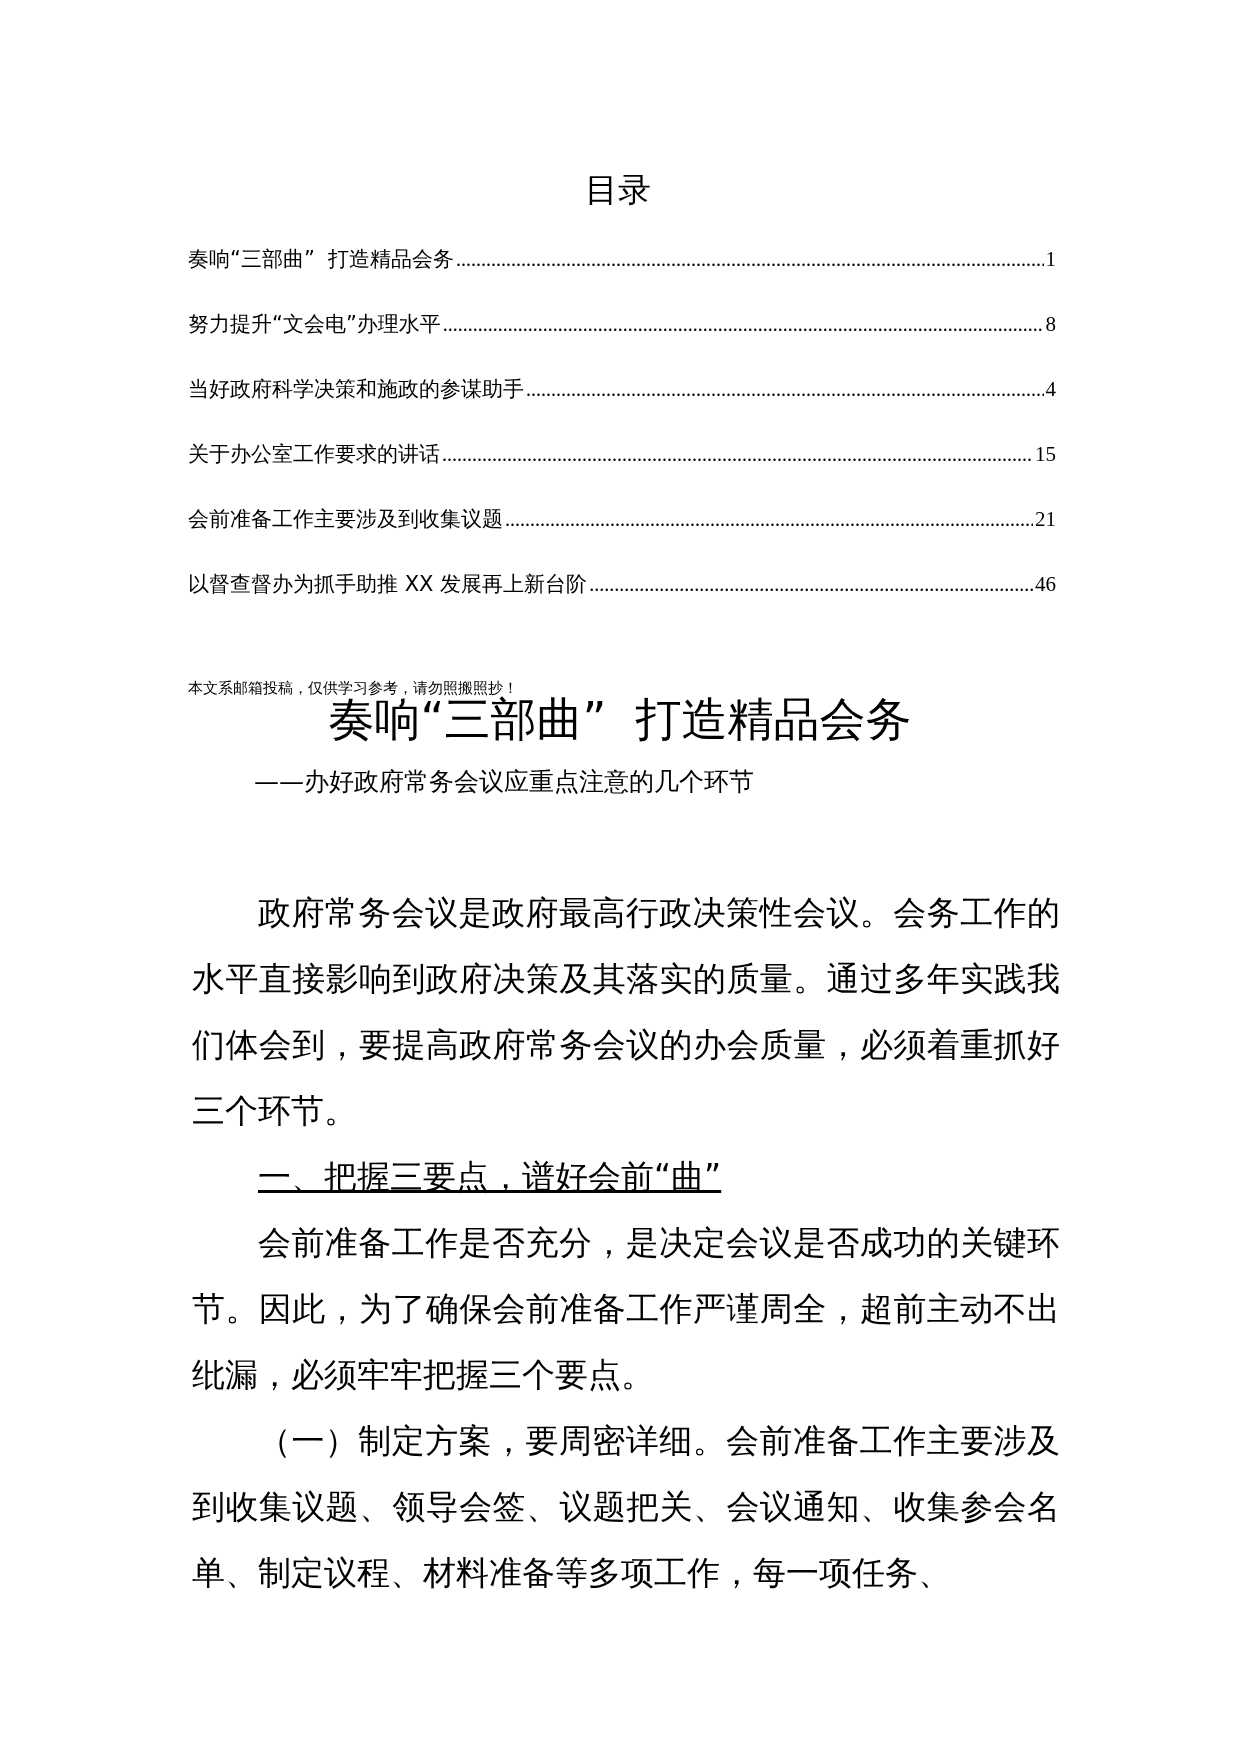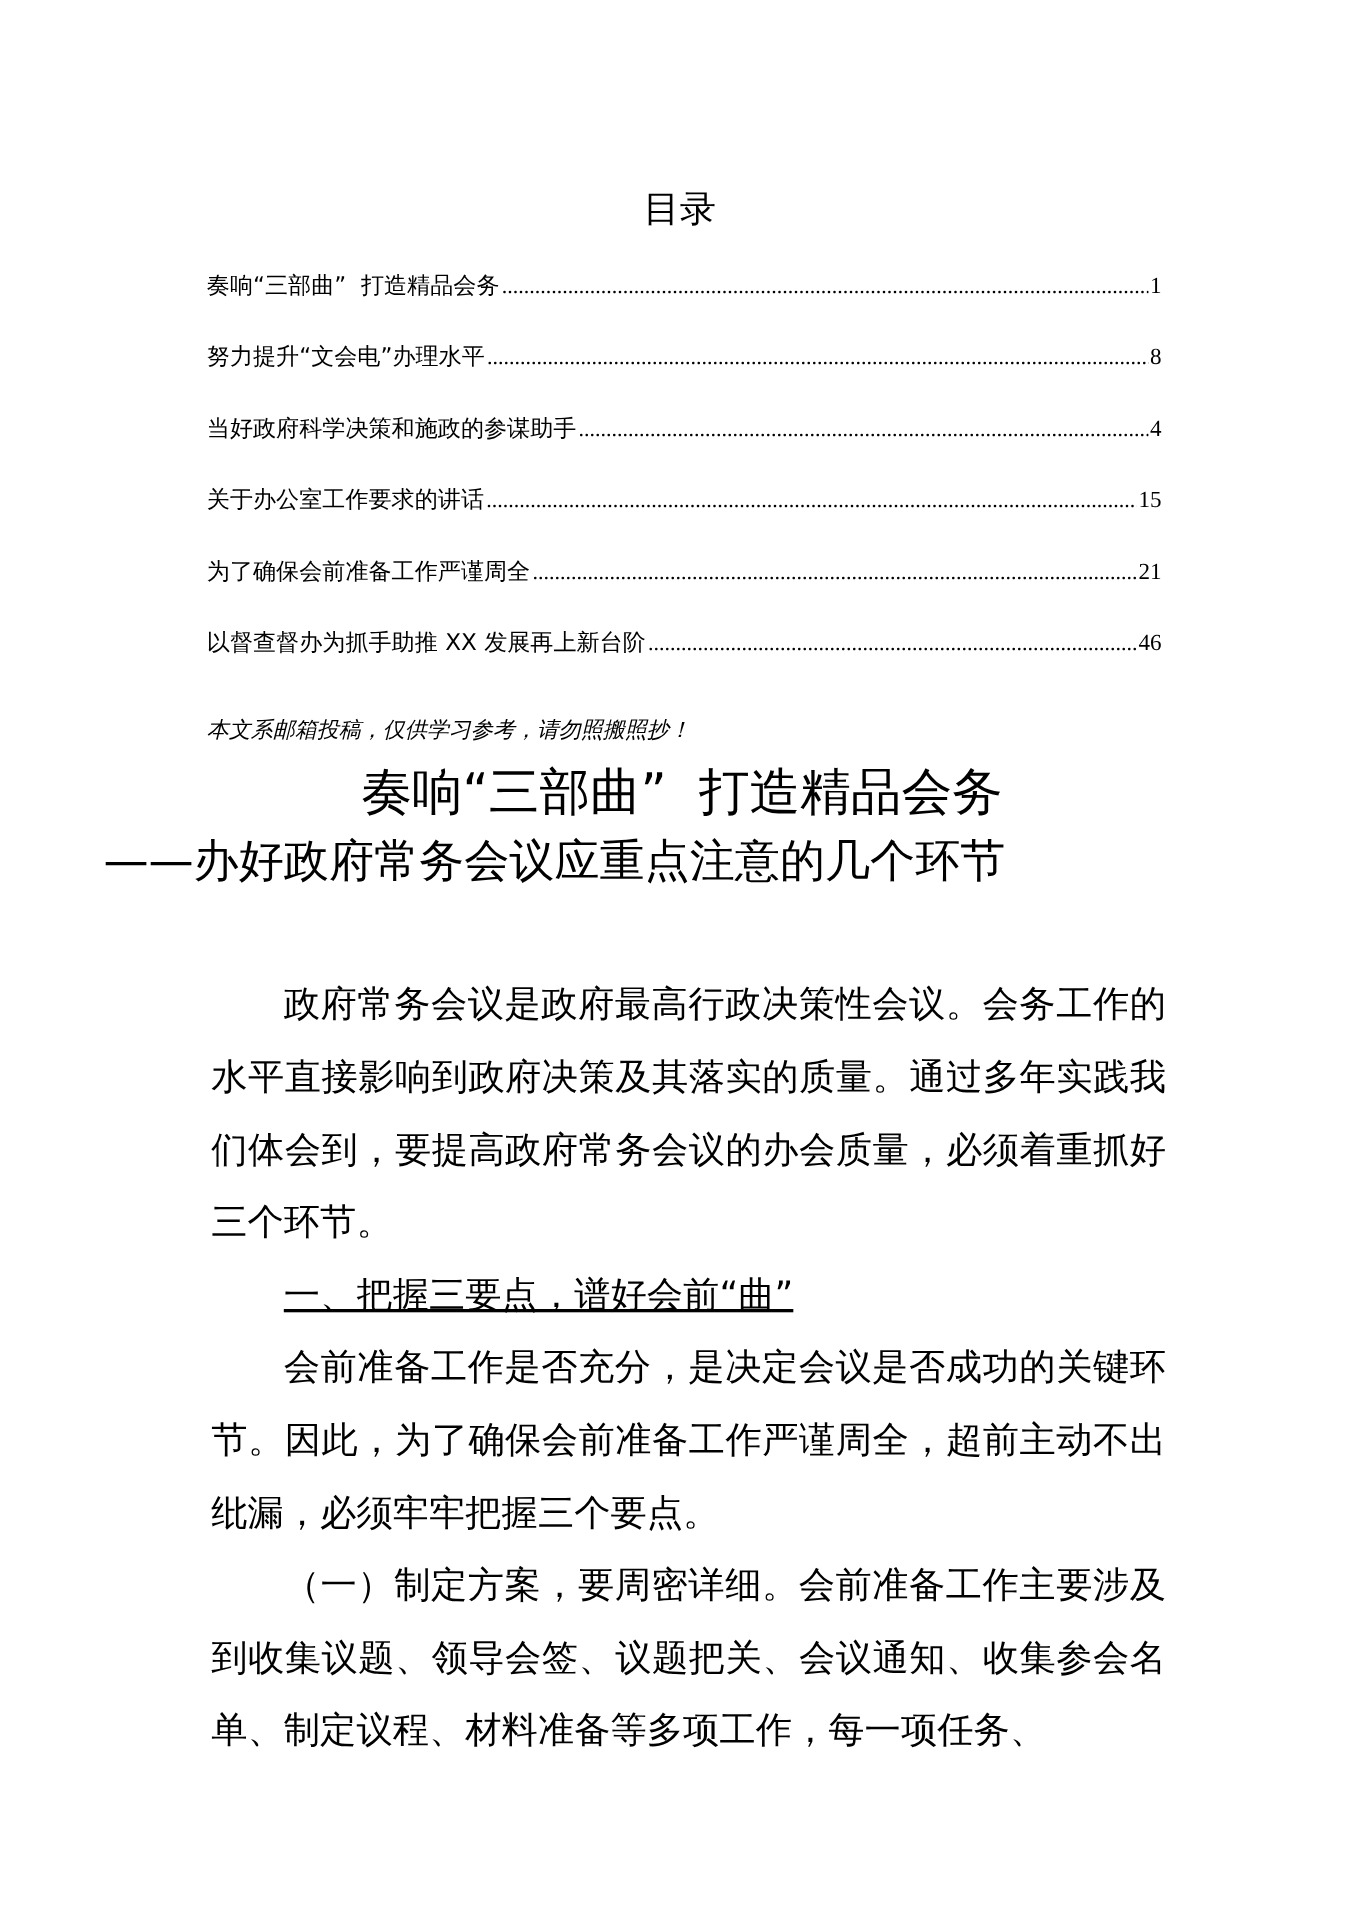--- a/index.html
+++ b/index.html
@@ -7,25 +7,25 @@
          font-family:"DejaVu Sans", "Liberation Sans", sans-serif; color:#000; }
   .toc-title { position:absolute; top:170px; left:0; width:1236px; text-align:center;
                font-size:33px; line-height:40px; }
   .toc { position:absolute; left:188px; width:868px; top:244px; }
   .toc-item { display:flex; align-items:baseline; height:65px; font-size:21px; line-height:30px; }
   .toc-label { white-space:pre; }
   .toc-dots { flex:1; overflow:hidden; white-space:nowrap; margin:0 2px;
               font-family:"Liberation Serif", serif; font-size:20px; letter-spacing:0px; }
   .toc-dots::before { content:"................................................................................................................................................................................................................................................"; }
   .toc-page { font-family:"Liberation Serif", serif; font-size:21px; }
-  .notice { position:absolute; left:188px; top:650px; font-size:20px; line-height:26px;font-style:italic; }
+  .notice { position:absolute; left:188px; top:675px; font-size:15px; line-height:26px; }
   .doc-title { position:absolute; top:690px; left:0; width:1240px; text-align:center;
                font-size:46px; line-height:58px; white-space:pre; }
   .doc-subtitle { position:absolute; top:760px; left:0; width:1008px; text-align:center;
-                  font-size:41px; line-height:44px; }
+                  font-size:25px; line-height:44px; }
   .body { position:absolute; left:192px; width:868px; top:880px; font-size:33px; }
   .para { margin:0; line-height:66px; text-indent:66px; text-align:justify; }
   .heading { margin:0; line-height:66px; text-indent:66px;text-decoration:underline; }
 </style>
 </head>
 <body>
 
 <div class="toc-title">目录</div>
 
 <div class="toc">
@@ -43,21 +43,21 @@
     <span class="toc-label">当好政府科学决策和施政的参谋助手</span>
     <span class="toc-dots"></span>
     <span class="toc-page">4</span>
   </div>
   <div class="toc-item">
     <span class="toc-label">关于办公室工作要求的讲话</span>
     <span class="toc-dots"></span>
     <span class="toc-page">15</span>
   </div>
   <div class="toc-item">
-    <span class="toc-label">为了确保会前准备工作严谨周全</span>
+    <span class="toc-label">会前准备工作主要涉及到收集议题</span>
     <span class="toc-dots"></span>
     <span class="toc-page">21</span>
   </div>
   <div class="toc-item">
     <span class="toc-label">以督查督办为抓手助推 XX 发展再上新台阶</span>
     <span class="toc-dots"></span>
     <span class="toc-page">46</span>
   </div>
 </div>
 

